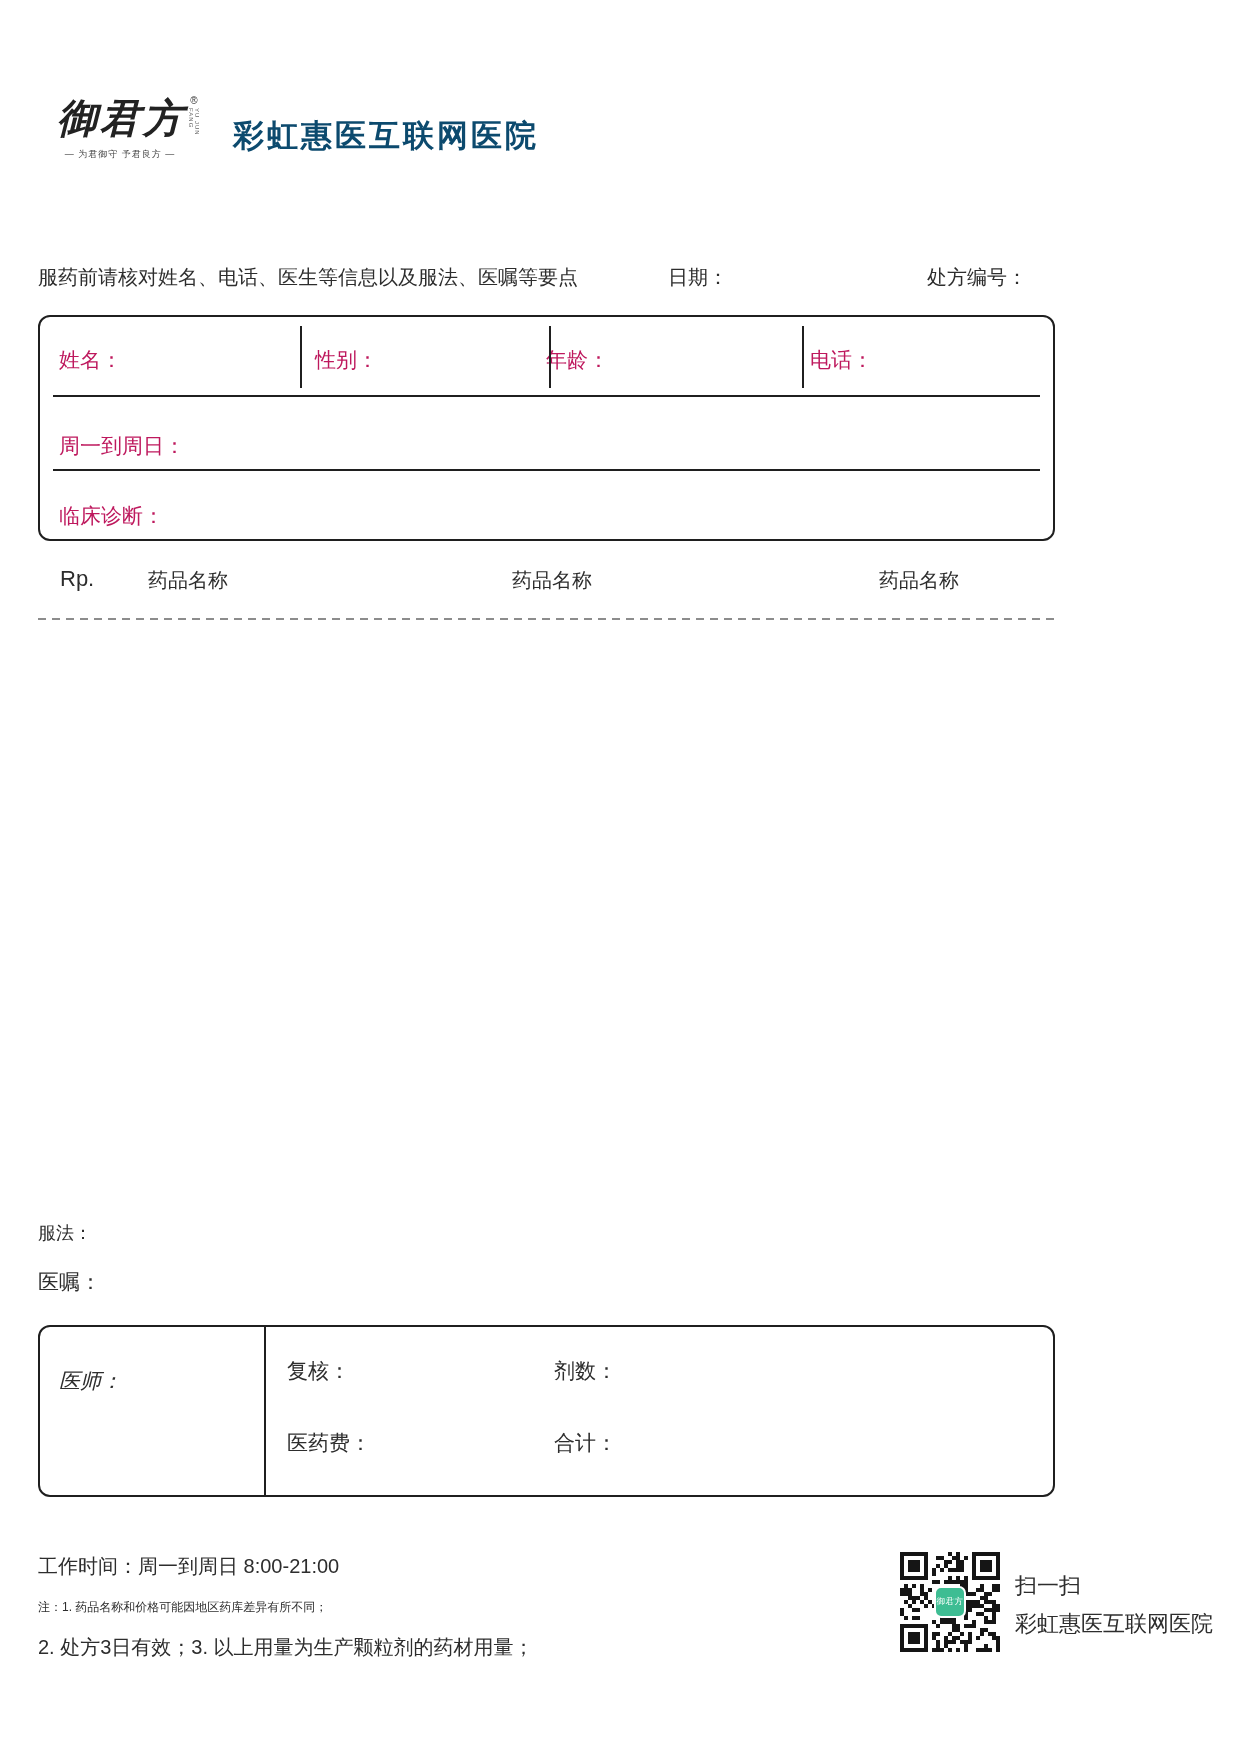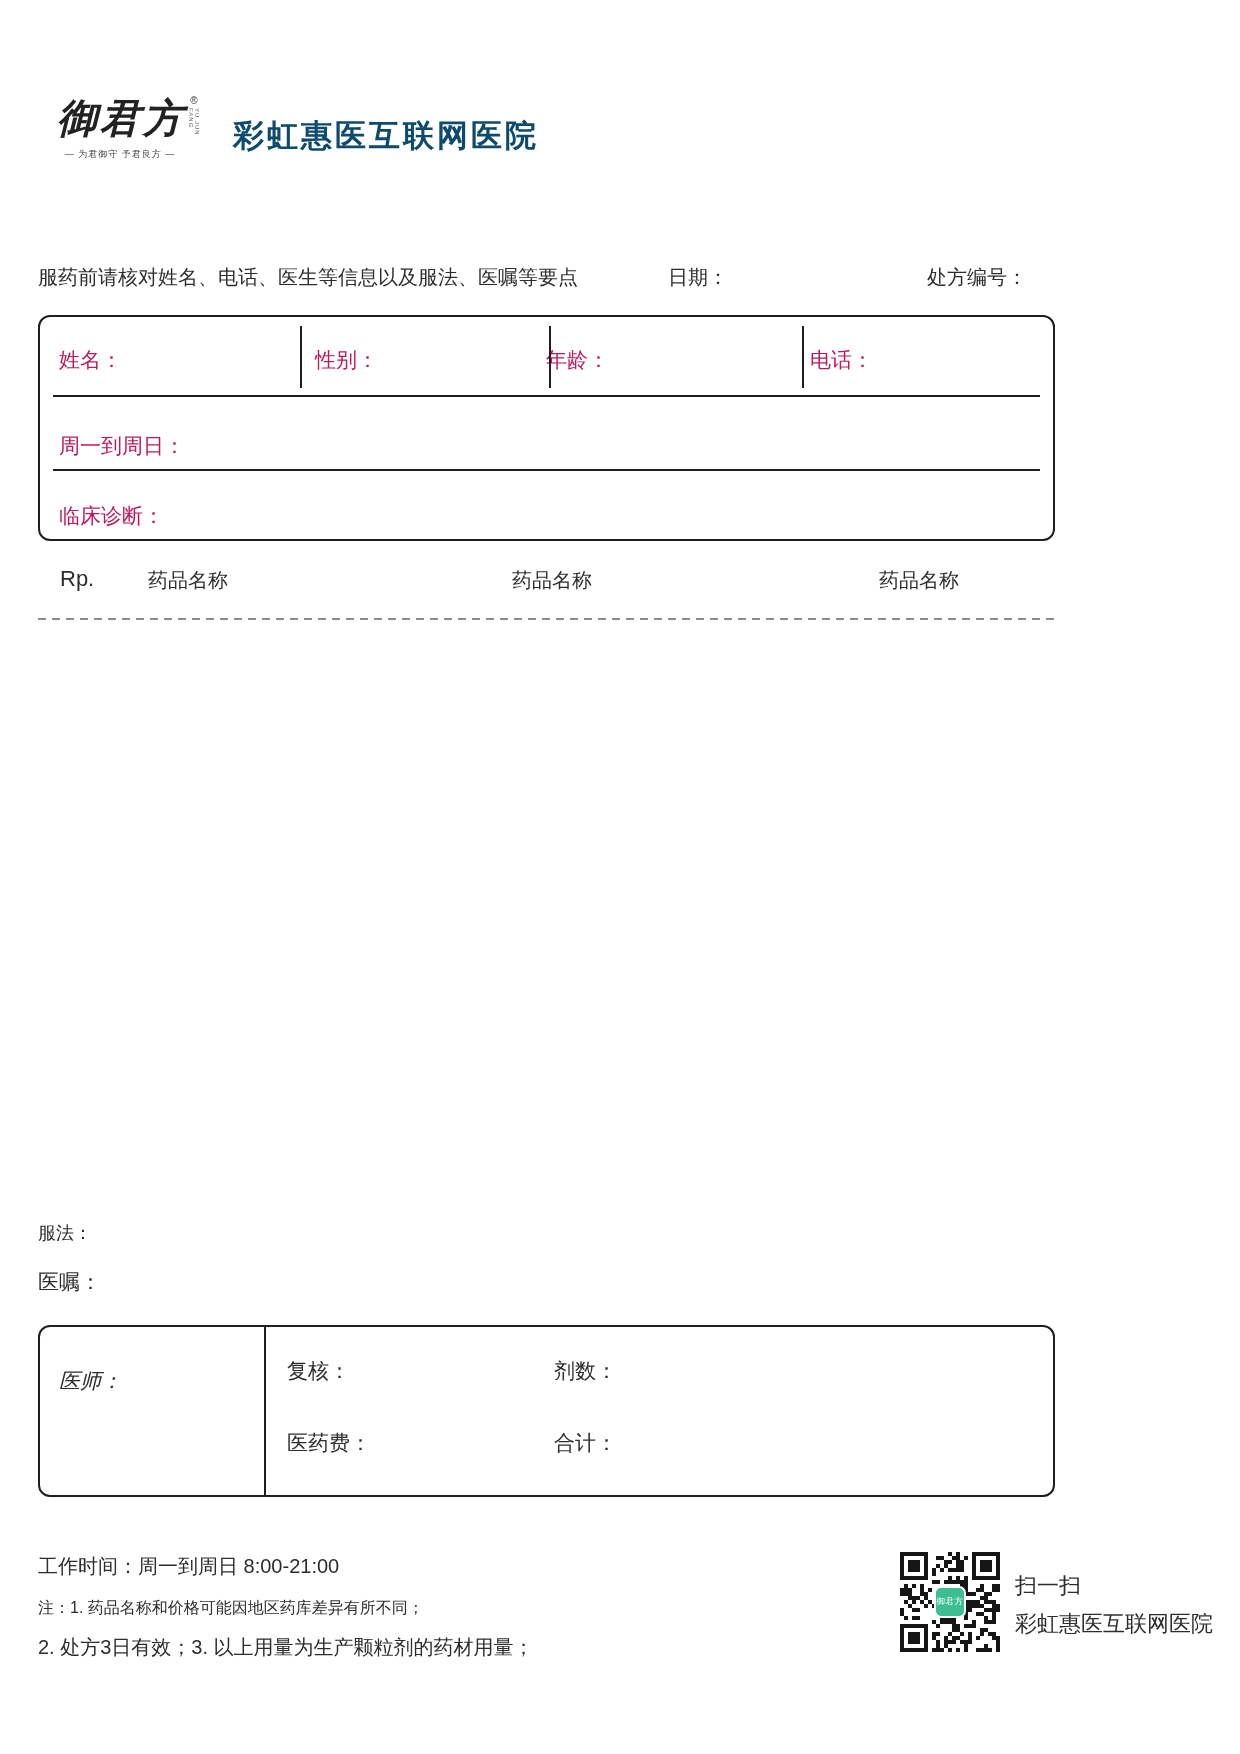--- a/index.html
+++ b/index.html
@@ -95,21 +95,21 @@
     left: 38px; top: 1325px;
     width: 1017px; height: 172px;
     border: 2.5px solid #1f1f1f;
     border-radius: 12px;
   }
   .sb-vdiv { position: absolute; left: 224px; top: 0; bottom: 0; width: 1.8px; background: #1f1f1f; }
   .sb-label { position: absolute; font-size: 21px; line-height: 27px; white-space: nowrap; }
 
   
   .hours-line { left: 38px; top: 1553px; font-size: 20px; line-height: 27px; }
-  .note-line1 { left: 38px; top: 1594px; font-size: 16px; line-height: 27px; }
+  .note-line1 { left: 38px; top: 1594px; font-size: 12px; line-height: 27px; }
   .note-line2 { left: 38px; top: 1634px; font-size: 20px; line-height: 27px; }
 
   .qr-wrap { left: 900px; top: 1552px; width: 100px; height: 105px; }
   .qr-wrap svg { display: block; }
   .qr-center {
     position: absolute; left: 34px; top: 34px;
     width: 32px; height: 32px;
     border-radius: 7px;
     border: 2px solid #ffffff;
     display: flex; align-items: center; justify-content: center;

